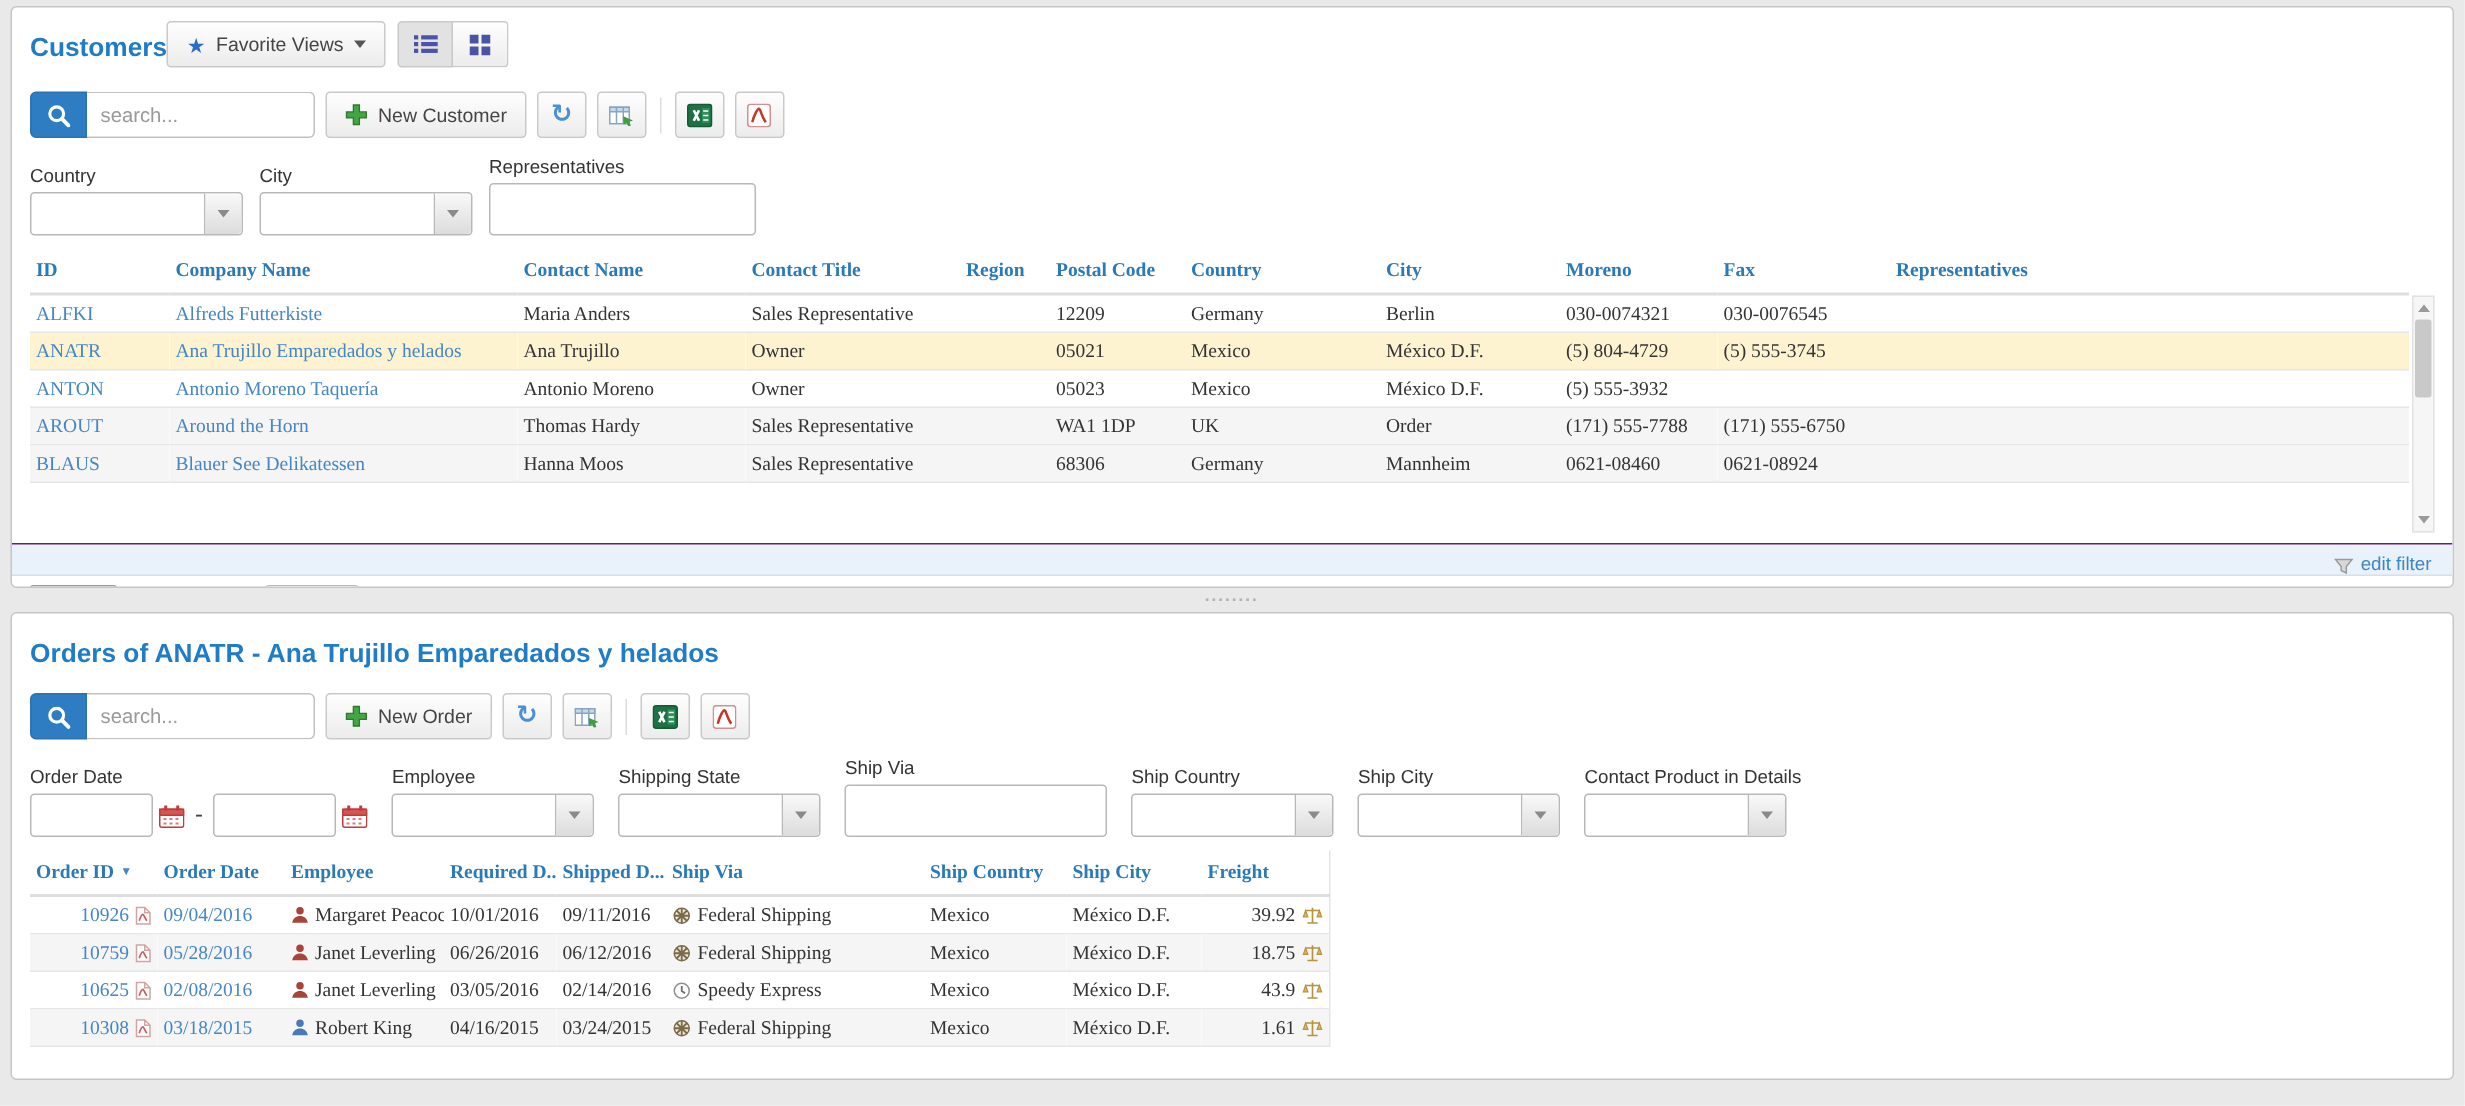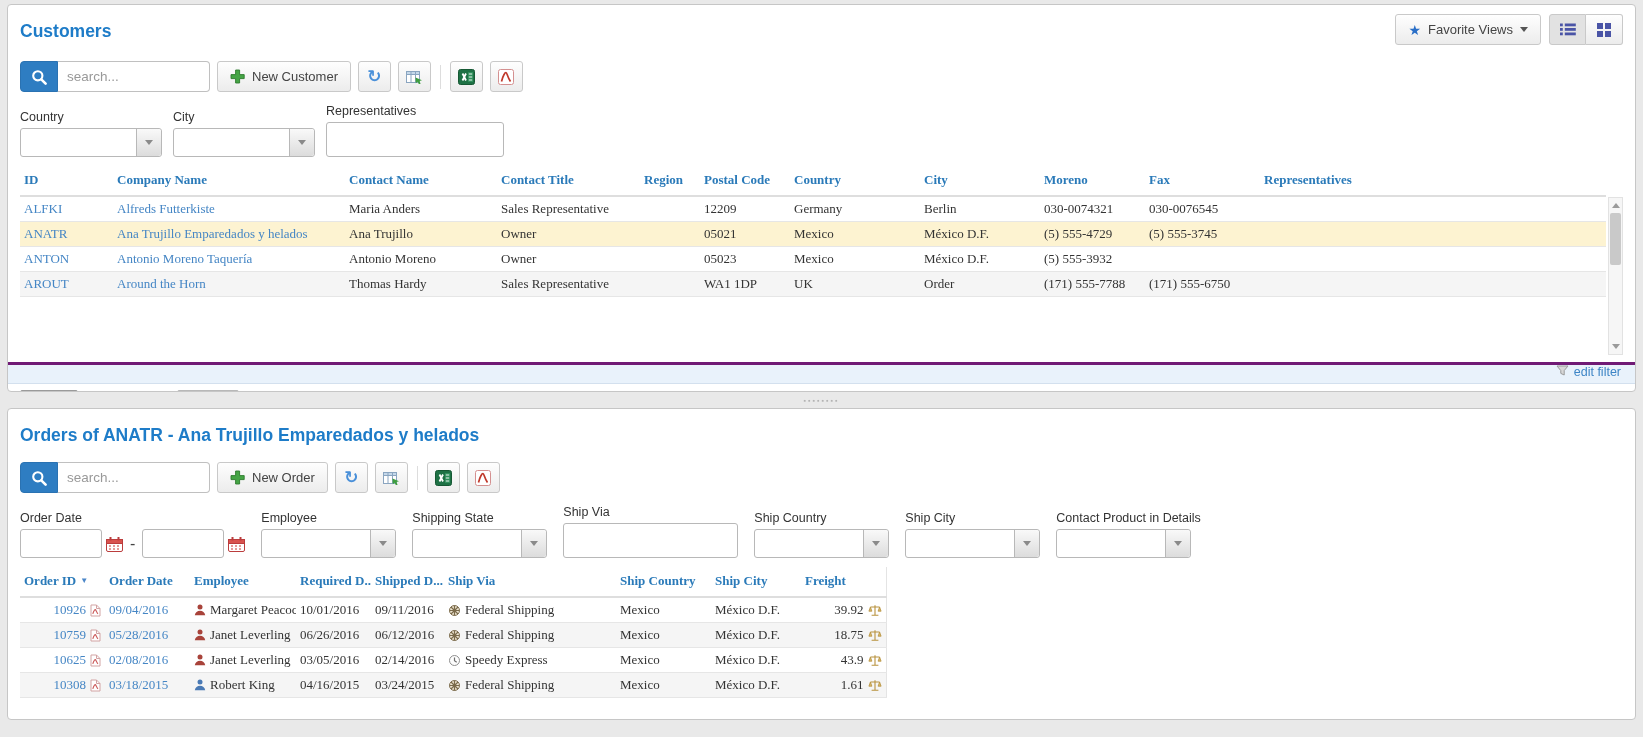--- a/index.html
+++ b/index.html
@@ -9,21 +9,21 @@
 
   .panel { background:#fff; border:1px solid #c6c6c6; border-radius:4px; margin:0 7px; overflow:hidden; }
   #customers-panel { margin-top:4px; height:388px; }
   #orders-panel { height:312px; }
   .panel-inner { padding:0 12px; }
 
   .splitter { height:16px; display:flex; align-items:center; justify-content:center; cursor:row-resize; }
   .splitter span { color:#b3b3b3; font-size:7px; letter-spacing:2px; line-height:1; }
 
   
-  .panel-head { display:flex; justify-content:space-between; align-items:flex-start; padding-top:9px; }
+  .panel-head { display:flex; align-items:flex-start; padding-top:9px; }
   .panel-title { color:#1e7cc8; font-size:17.5px; font-weight:bold; padding-top:7px; }
   .head-controls { display:flex; align-items:center; gap:8px; }
   .btn { display:inline-flex; align-items:center; gap:7px; height:31px; padding:0 12px;
          background:linear-gradient(#fefefe,#ececec); border:1px solid #c9c9c9; border-radius:3px;
          font-size:13px; color:#444; cursor:pointer; white-space:nowrap; }
   .star { color:#2a6fc7; font-size:14px; line-height:1; }
   .caret-down { width:0; height:0; border:4px solid transparent; border-top:5px solid #555; margin-top:4px; }
   .toggle-group { display:flex; }
   .toggle-btn { width:37px; height:31px; display:flex; align-items:center; justify-content:center;
                 background:linear-gradient(#fefefe,#ececec); border:1px solid #c9c9c9; cursor:pointer; }
@@ -78,22 +78,22 @@
 
   
   .vscroll { position:absolute; right:0; top:31px; width:15px; height:158px; background:#f6f6f6; border:1px solid #e2e2e2; }
   .sbtn { position:absolute; left:0; width:13px; height:14px; display:flex; align-items:center; justify-content:center; cursor:pointer; }
   .sbtn.up { top:0; } .sbtn.down { bottom:0; }
   .arr-up { width:0;height:0;border:4px solid transparent;border-bottom:5px solid #9a9a9a; margin-bottom:3px;}
   .arr-dn { width:0;height:0;border:4px solid transparent;border-top:5px solid #9a9a9a; margin-top:3px;}
   .sthumb { position:absolute; left:1px; top:15px; width:11px; height:52px; background:#c9c9c9; border-radius:2px; cursor:grab; }
 
   
-  .editfilter-bar { margin:6px -12px 0 -12px; height:22px; background:#e9f2fb; border-top:3px solid #701a75;
-                    border-bottom:1px solid #d3e0ee; display:flex; align-items:flex-start; justify-content:flex-end;
+  .editfilter-bar { margin:6px -12px 0 -12px; height:22px; background:#e9f2fb; border-top:1px solid #701a75;
+                    border-bottom:1px solid #d3e0ee; display:flex; align-items:flex-end; justify-content:flex-end;
                     padding:0 14px; gap:5px; }
   .editfilter-link { color:#3d85c6; font-size:12.5px; cursor:pointer; }
   .pager { display:flex; align-items:center; padding:6px 0 0 0; gap:10px; }
   .psel { position:relative; width:58px; height:25px; border:1px solid #9a9a9a; border-radius:2px;
           background:linear-gradient(#fff,#f1f1f1); font-size:13px; display:flex; align-items:center;
           padding:0 8px; cursor:pointer; }
   .pagbtn { display:inline-flex; align-items:center; gap:2px; cursor:pointer; padding:2px; }
   .tri-l { width:0;height:0;border:6px solid transparent;border-right:8px solid #3a7abf;border-left:none; }
   .tri-r { width:0;height:0;border:6px solid transparent;border-left:8px solid #3a7abf;border-right:none; }
   .pbar { width:3px; height:12px; background:#3a7abf; }
@@ -315,21 +315,21 @@
             </tr>
             <tr class="selected">
               <td><span class="lnk">ANATR</span></td>
               <td><span class="lnk">Ana Trujillo Emparedados y helados</span></td>
               <td>Ana Trujillo</td>
               <td>Owner</td>
               <td></td>
               <td>05021</td>
               <td>Mexico</td>
               <td>México D.F.</td>
-              <td>(5) 555-4729</td>
+              <td>(5) 804-4729</td>
               <td>(5) 555-3745</td>
               <td></td>
             </tr>
             <tr>
               <td><span class="lnk">ANTON</span></td>
               <td><span class="lnk">Antonio Moreno Taquería</span></td>
               <td>Antonio Moreno</td>
               <td>Owner</td>
               <td></td>
               <td>05023</td>
@@ -343,20 +343,33 @@
               <td><span class="lnk">AROUT</span></td>
               <td><span class="lnk">Around the Horn</span></td>
               <td>Thomas Hardy</td>
               <td>Sales Representative</td>
               <td></td>
               <td>WA1 1DP</td>
               <td>UK</td>
               <td>Order</td>
               <td>(171) 555-7788</td>
               <td>(171) 555-6750</td>
+              <td></td>
+            </tr>
+            <tr class="alt">
+              <td><span class="lnk">BLAUS</span></td>
+              <td><span class="lnk">Blauer See Delikatessen</span></td>
+              <td>Hanna Moos</td>
+              <td>Sales Representative</td>
+              <td></td>
+              <td>68306</td>
+              <td>Germany</td>
+              <td>Mannheim</td>
+              <td>0621-08460</td>
+              <td>0621-08924</td>
               <td></td>
             </tr>
           </tbody>
         </table>
         <div class="vscroll">
           <div class="sbtn up">
               <span class="arr-up"></span>
             </div>
           <div class="sthumb"></div>
           <div class="sbtn down">

